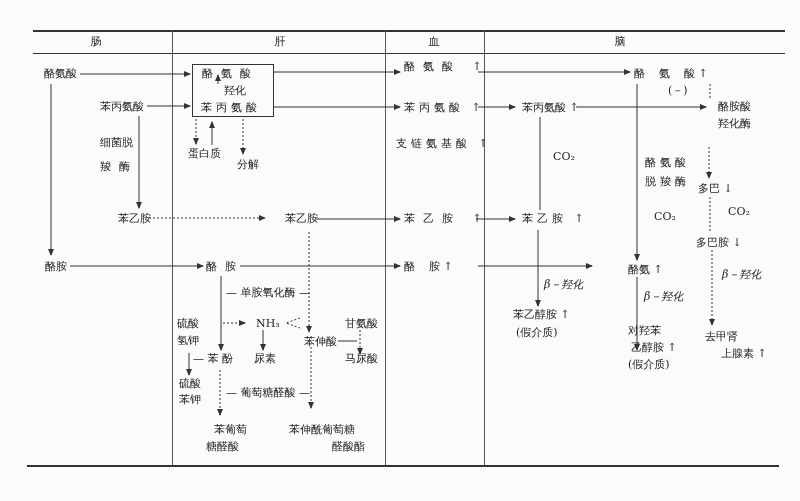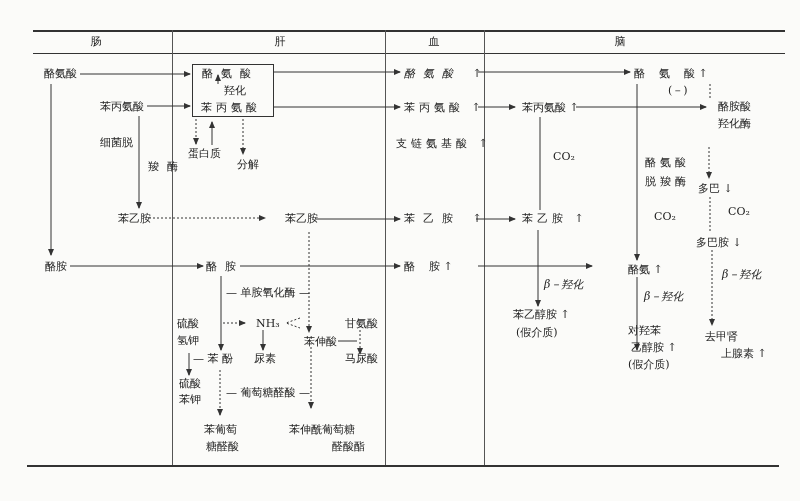--- a/index.html
+++ b/index.html
@@ -79,21 +79,21 @@
     <line x1="710" y1="84" x2="710" y2="100" stroke-dasharray="2,2"></line>
     <line x1="709" y1="147" x2="709" y2="178" stroke-dasharray="2,2" marker-end="url(#ah)"></line>
     <line x1="710" y1="197" x2="710" y2="232" stroke-dasharray="2,2"></line>
     <line x1="712" y1="250" x2="712" y2="325" stroke-dasharray="2,2" marker-end="url(#ah)"></line>
   </g>
 </svg>
 
 <div class="t" style="left:44px;top:67px;">酪氨酸</div>
 <div class="t" style="left:100px;top:100px;">苯丙氨酸</div>
 <div class="t" style="left:100px;top:136px;">细菌脱</div>
-<div class="t sp" style="left:100px;top:160px;margin-left:48px;">羧酶</div>
+<div class="t sp" style="left:100px;top:160px;">羧酶</div>
 <div class="t" style="left:118px;top:212px;">苯乙胺</div>
 <div class="t" style="left:45px;top:260px;">酪胺</div>
 
 <div class="t sp" style="left:202px;top:67px;">酪氨酸</div>
 <div class="t" style="left:224px;top:84px;">羟化</div>
 <div class="t sp2" style="left:201px;top:101px;">苯丙氨酸</div>
 <div class="t" style="left:188px;top:147px;">蛋白质</div>
 <div class="t" style="left:237px;top:158px;">分解</div>
 <div class="t" style="left:285px;top:212px;">苯乙胺</div>
 <div class="t sp" style="left:206px;top:260px;">酪胺</div>
@@ -102,26 +102,26 @@
 <div class="t" style="left:254px;top:352px;">尿素</div>
 <div class="t" style="left:304px;top:335px;">苯伸酸</div>
 <div class="t" style="left:345px;top:317px;">甘氨酸</div>
 <div class="t" style="left:345px;top:352px;">马尿酸</div>
 <div class="t" style="left:177px;top:317px;">硫酸</div>
 <div class="t" style="left:177px;top:334px;">氢钾</div>
 <div class="t" style="left:193px;top:352px;">— 苯 酚</div>
 <div class="t" style="left:179px;top:377px;">硫酸</div>
 <div class="t" style="left:179px;top:393px;">苯钾</div>
 <div class="t" style="left:226px;top:386px;">— 葡萄糖醛酸 —</div>
-<div class="t" style="left:204px;top:423px;">苯葡萄</div>
+<div class="t" style="left:214px;top:423px;">苯葡萄</div>
 <div class="t" style="left:206px;top:440px;">糖醛酸</div>
 <div class="t" style="left:289px;top:423px;">苯伸酰葡萄糖</div>
 <div class="t" style="left:300px;top:440px;margin-left:32px;">醛酸酯</div>
 
-<div class="t sp" style="left:404px;top:67px;font-style:italic;">酪氨酸 ↑</div>
+<div class="t sp" style="left:404px;top:60px;">酪氨酸 ↑</div>
 <div class="t sp2" style="left:404px;top:101px;">苯丙氨酸 ↑</div>
 <div class="t sp2" style="left:396px;top:137px;">支链氨基酸 ↑</div>
 <div class="t sp" style="left:404px;top:212px;">苯乙胺 ↑</div>
 <div class="t" style="left:404px;top:260px;white-space:pre;">酪    胺 ↑</div>
 
 <div class="t" style="left:634px;top:67px;white-space:pre;">酪    氨    酸 ↑</div>
 <div class="t" style="left:668px;top:84px;">(－)</div>
 <div class="t" style="left:522px;top:101px;">苯丙氨酸 ↑</div>
 <div class="t" style="left:553px;top:150px;">CO₂</div>
 <div class="t sp2" style="left:522px;top:212px;">苯乙胺 ↑</div>

